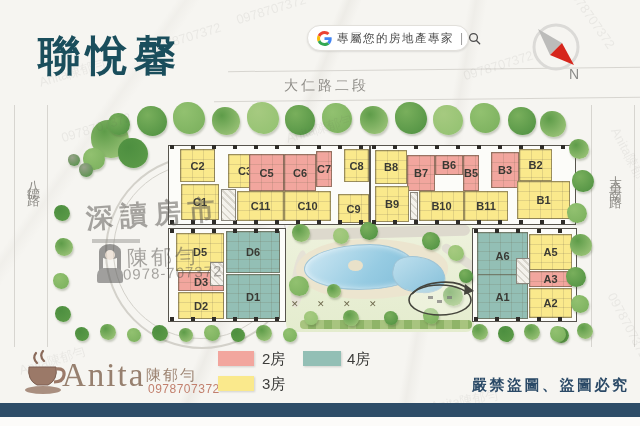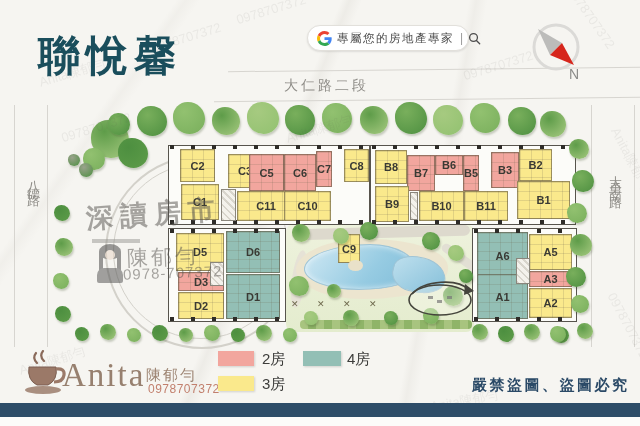--- a/index.html
+++ b/index.html
@@ -171,23 +171,23 @@
   <div class="core" style="left:516px;top:258px;width:14px;height:26px;"></div>
 
   <div id="plan-units">
       <div class="unit" style="left: 180px; top: 149px; width: 35px; height: 33px; background-color: rgb(250, 233, 140);">C2</div>
       <div class="unit" style="left: 228px; top: 154px; width: 34px; height: 34px; background-color: rgb(250, 233, 140);">C3</div>
       <div class="unit" style="left: 249px; top: 154px; width: 35px; height: 37px; background-color: rgb(242, 166, 158);">C5</div>
       <div class="unit" style="left: 284px; top: 154px; width: 32px; height: 37px; background-color: rgb(242, 166, 158);">C6</div>
       <div class="unit" style="left: 316px; top: 151px; width: 16px; height: 36px; background-color: rgb(242, 166, 158);">C7</div>
       <div class="unit" style="left: 344px; top: 149px; width: 25px; height: 33px; background-color: rgb(250, 233, 140);">C8</div>
       <div class="unit" style="left: 181px; top: 184px; width: 38px; height: 36px; background-color: rgb(250, 233, 140);">C1</div>
-      <div class="unit" style="left: 237px; top: 191px; width: 58px; height: 30px; background-color: rgb(250, 233, 140);">C11</div>
+      <div class="unit" style="left: 237px; top: 191px; width: 47px; height: 30px; background-color: rgb(250, 233, 140);">C11</div>
       <div class="unit" style="left: 284px; top: 191px; width: 47px; height: 30px; background-color: rgb(250, 233, 140);">C10</div>
-      <div class="unit" style="left: 338px; top: 194px; width: 22px; height: 29px; background-color: rgb(250, 233, 140); margin-top: 40px;">C9</div>
+      <div class="unit" style="left: 338px; top: 194px; width: 31px; height: 29px; background-color: rgb(250, 233, 140);">C9</div>
       <div class="unit" style="left: 375px; top: 150px; width: 32px; height: 34px; background-color: rgb(250, 233, 140);">B8</div>
       <div class="unit" style="left: 407px; top: 155px; width: 28px; height: 36px; background-color: rgb(242, 166, 158);">B7</div>
       <div class="unit" style="left: 435px; top: 155px; width: 28px; height: 20px; background-color: rgb(242, 166, 158);">B6</div>
       <div class="unit" style="left: 463px; top: 155px; width: 16px; height: 36px; background-color: rgb(242, 166, 158); text-align: center;">B5</div>
       <div class="unit" style="left: 491px; top: 152px; width: 28px; height: 36px; background-color: rgb(242, 166, 158);">B3</div>
       <div class="unit" style="left: 519px; top: 149px; width: 33px; height: 32px; background-color: rgb(250, 233, 140);">B2</div>
       <div class="unit" style="left: 517px; top: 181px; width: 53px; height: 38px; background-color: rgb(250, 233, 140);">B1</div>
       <div class="unit" style="left: 375px; top: 186px; width: 34px; height: 36px; background-color: rgb(250, 233, 140);">B9</div>
       <div class="unit" style="left: 419px; top: 191px; width: 45px; height: 30px; background-color: rgb(250, 233, 140);">B10</div>
       <div class="unit" style="left: 464px; top: 191px; width: 44px; height: 30px; background-color: rgb(250, 233, 140);">B11</div>

